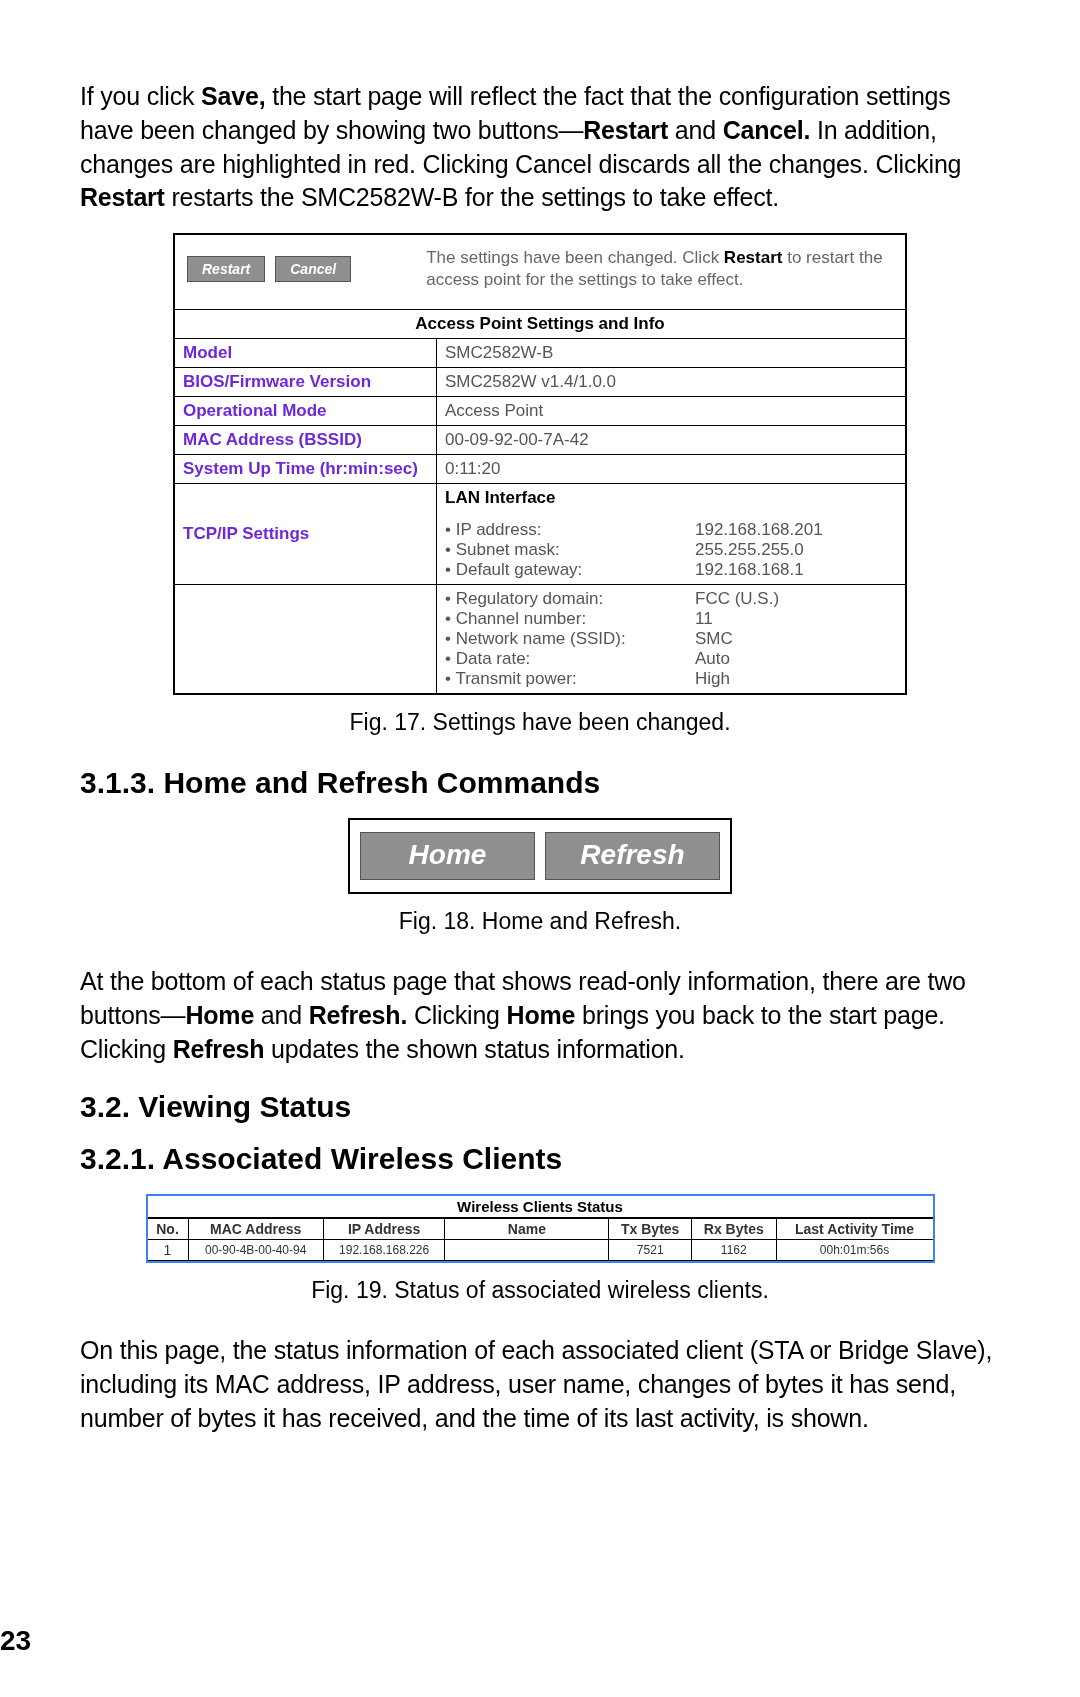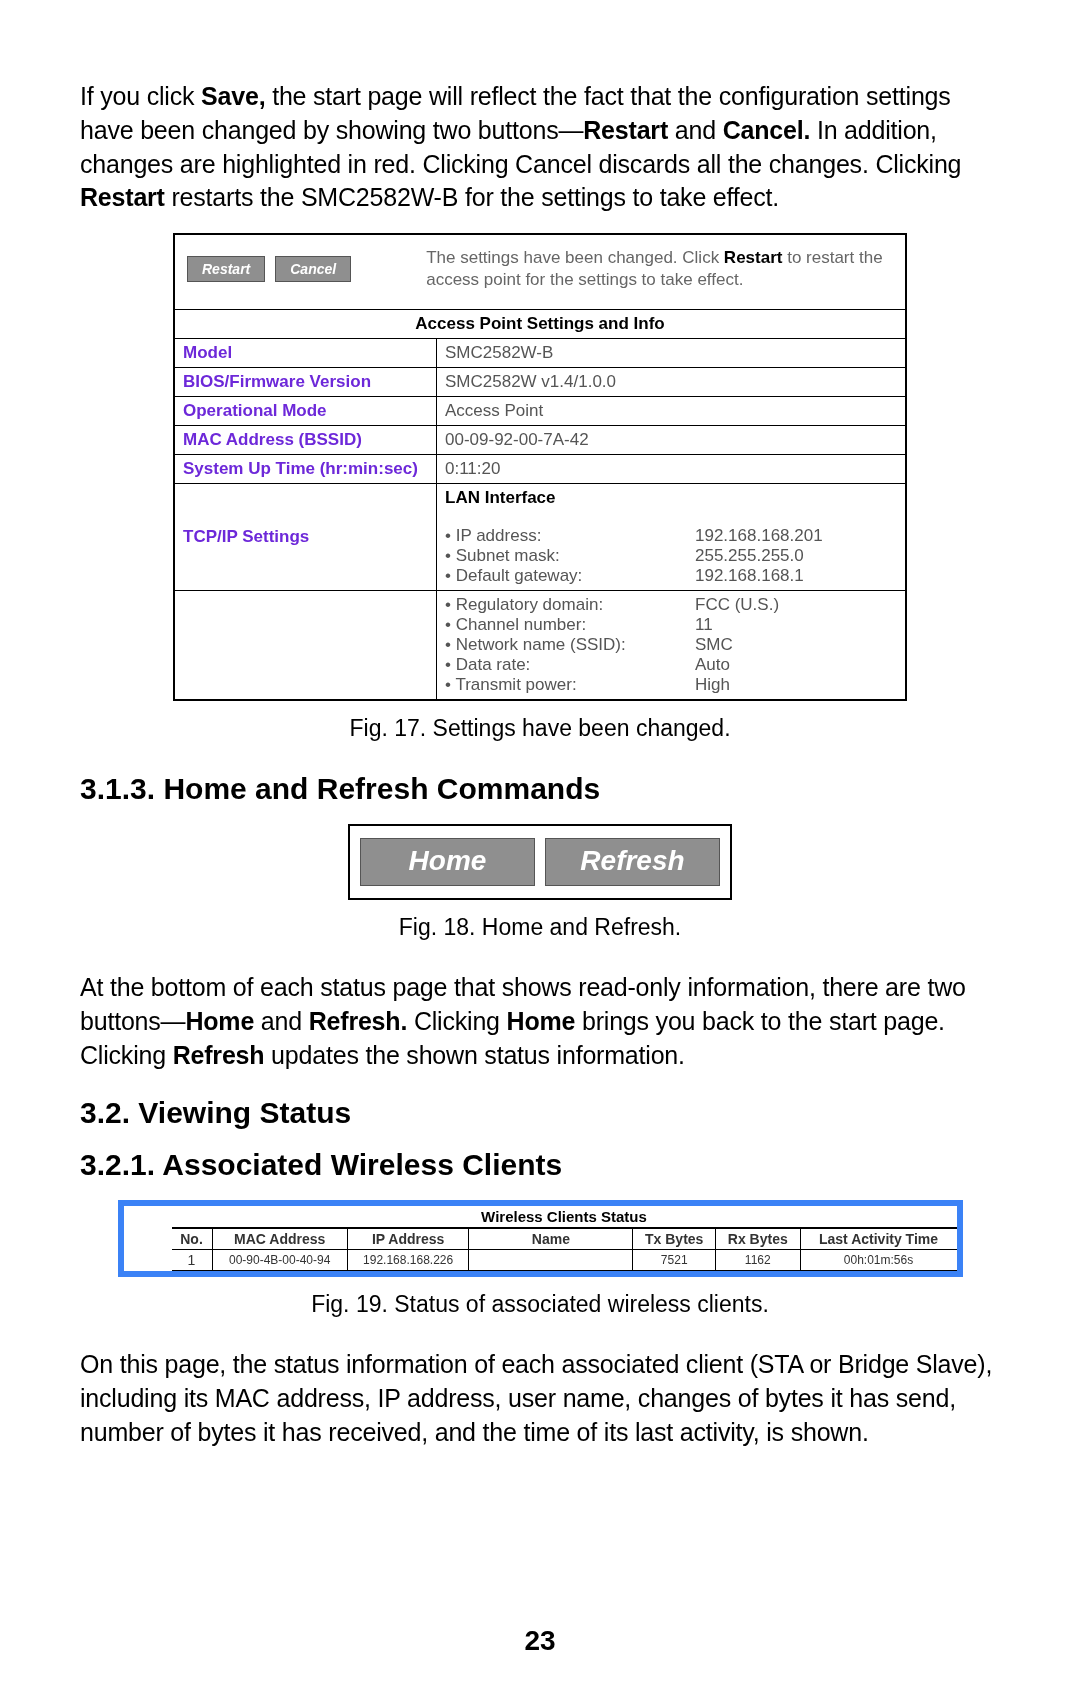--- a/index.html
+++ b/index.html
@@ -37,21 +37,20 @@
     font-size: 30px;
     font-weight: 700;
     font-stretch: semi-condensed;
     margin: 24px 0 18px 0;
   }
   .pagenum {
     position: absolute;
     left: 0;
     width: 1080px;
     bottom: 40px;
-    text-align: center;
     font-weight: 700;
     font-size: 28px;
   }
 
   
   .fig17 {
     width: 730px;
     margin: 6px auto 0 auto;
     border: 2px solid #000;
     font-family: Verdana, Geneva, sans-serif;
@@ -98,21 +97,21 @@
     padding: 4px 8px;
     vertical-align: top;
   }
   .fig17 td.k {
     width: 245px;
     font-weight: 700;
     color: #6d28d9;
     border-right: 1px solid #000;
   }
   .fig17 td.v { color: #555; }
-  .fig17 .subhead { font-weight: 700; color: #000; margin-bottom: 18px; }
+  .fig17 .subhead { font-weight: 700; color: #000; margin-bottom: 12px; }
   .fig17 .kv { display: flex; }
   .fig17 .kv .kk { width: 250px; }
   .fig17 .kv .kk::before { content: "• "; }
 
   
   .fig18 {
     width: 360px;
     margin: 0 auto;
     border: 2px solid #000;
     padding: 12px 10px;
@@ -130,25 +129,24 @@
     font-size: 28px;
     text-align: center;
     padding: 6px 0 8px;
     font-family: Verdana, Geneva, sans-serif;
   }
 
   
   .fig19 {
     width: 785px;
     margin: 12px auto;
-    border: 6px solid #3b82f6;
+    border: 2px solid #3b82f6;
     font-family: Verdana, Geneva, sans-serif;
     font-size: 14px;
     color: #333;
-    padding-left: 48px;
   }
   .fig19 table { width: 100%; border-collapse: collapse; }
   .fig19 caption {
     font-weight: 700;
     border-bottom: 1px solid #000;
     padding: 2px 0;
     color: #000;
     font-size: 15px;
   }
   .fig19 th, .fig19 td {

